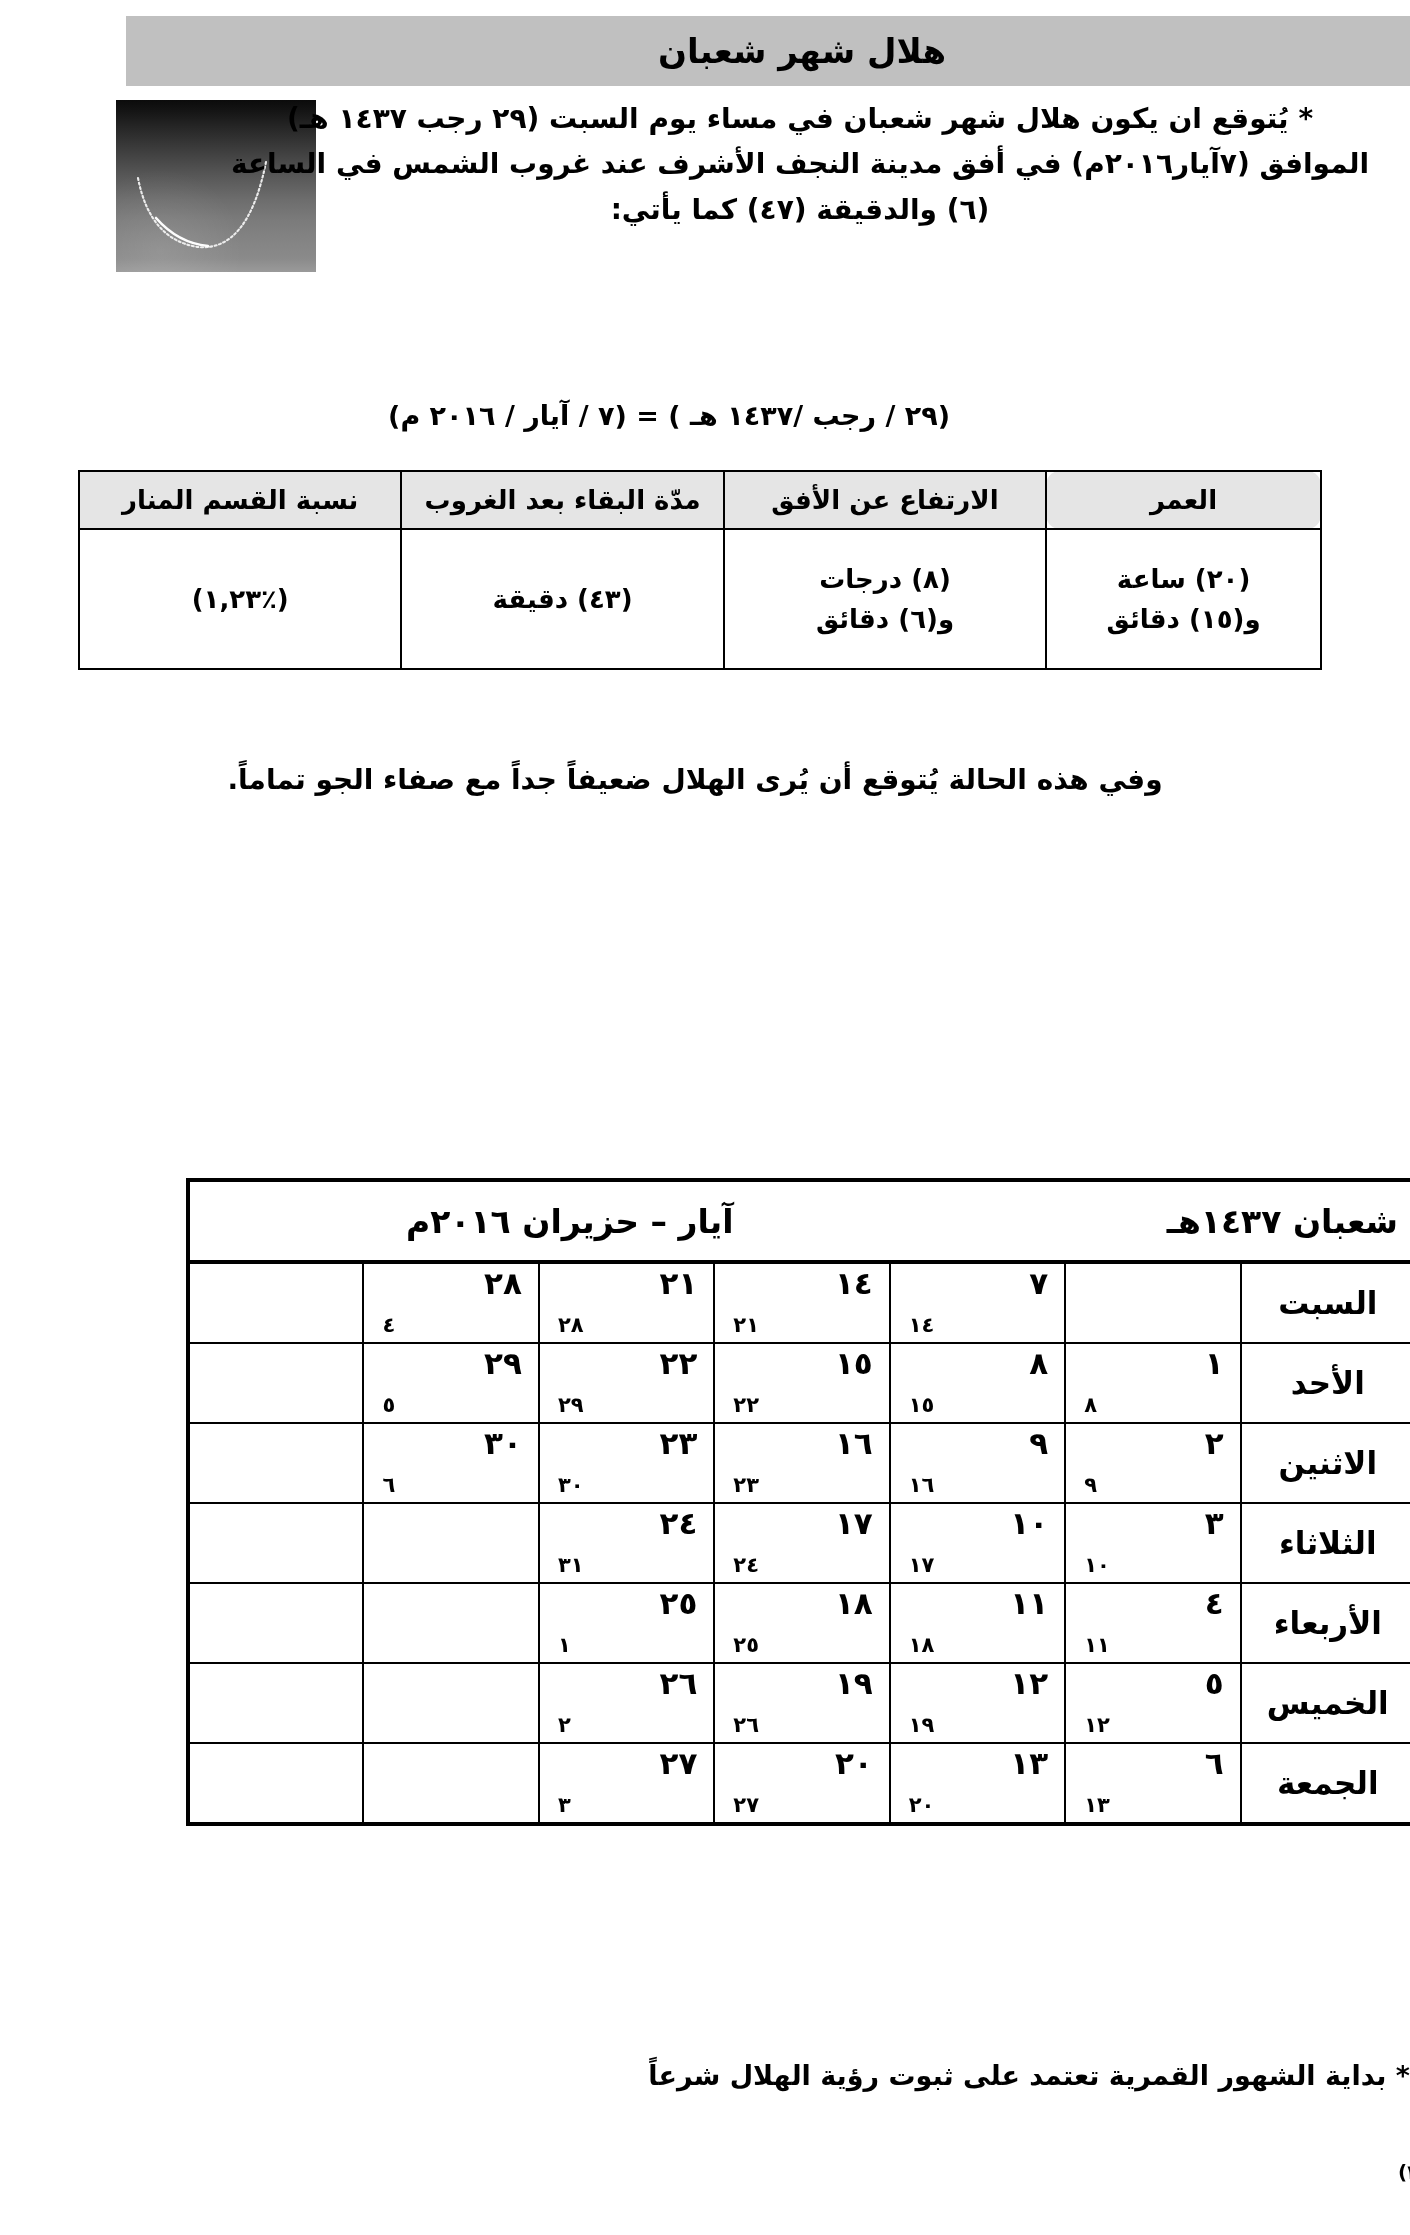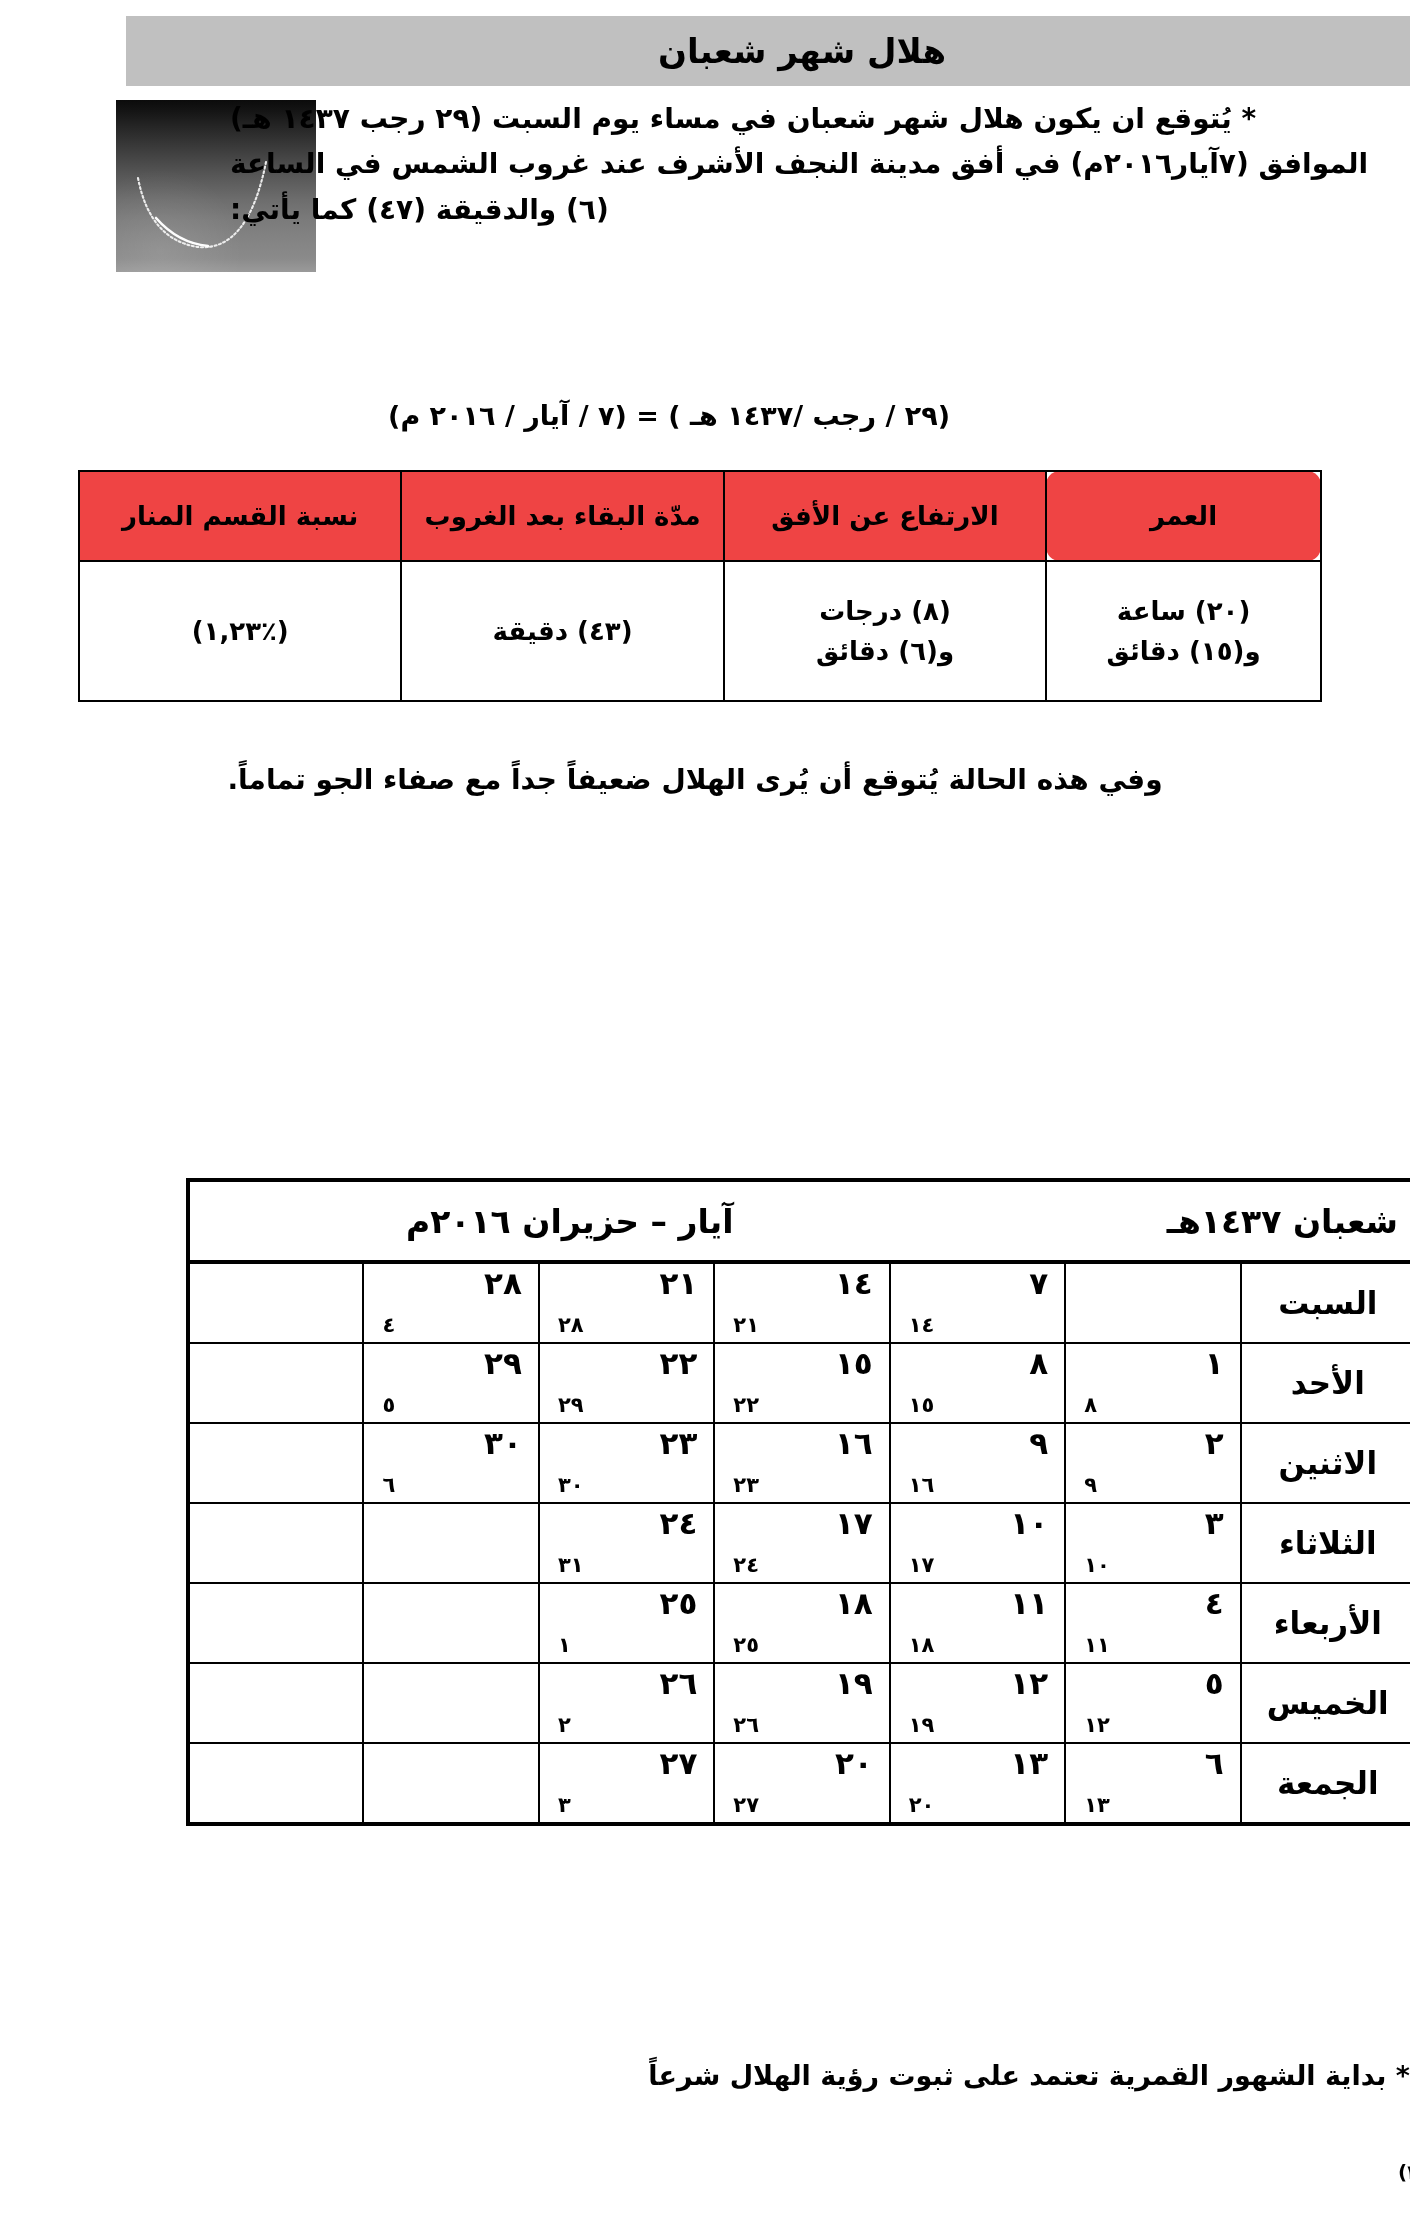--- a/index.html
+++ b/index.html
@@ -72,21 +72,21 @@
     width: 200px;
     height: 172px;
   }
 
   
   .intro {
     position: absolute;
     right: 40px;
     top: 96px;
     width: 1140px;
-    text-align: left;
+    text-align: center;
     direction: rtl;
     font-size: 28px;
     font-weight: bold;
     line-height: 1.62;
   }
 
   
   .date-line {
     position: absolute;
     right: 460px;
@@ -111,24 +111,24 @@
     table-layout: fixed;
   }
   table.info-table th,
   table.info-table td {
     border: 2px solid #000;
     text-align: center;
     vertical-align: middle;
     font-weight: bold;
   }
   table.info-table th {
-    background: #ef4444;
+    background: #e5e5e5;
     font-size: 26px;
     height: 52px;
-    padding: 18px 6px;
+    padding: 2px 6px;
   }
   table.info-table td {
     background: #ffffff;
     font-size: 26px;
     height: 126px;
     padding: 6px 8px;
     line-height: 1.55;
   }
   table.info-table .col-age    { width: 22%; border-radius: 14px; }
   table.info-table .col-alt    { width: 26%; }

